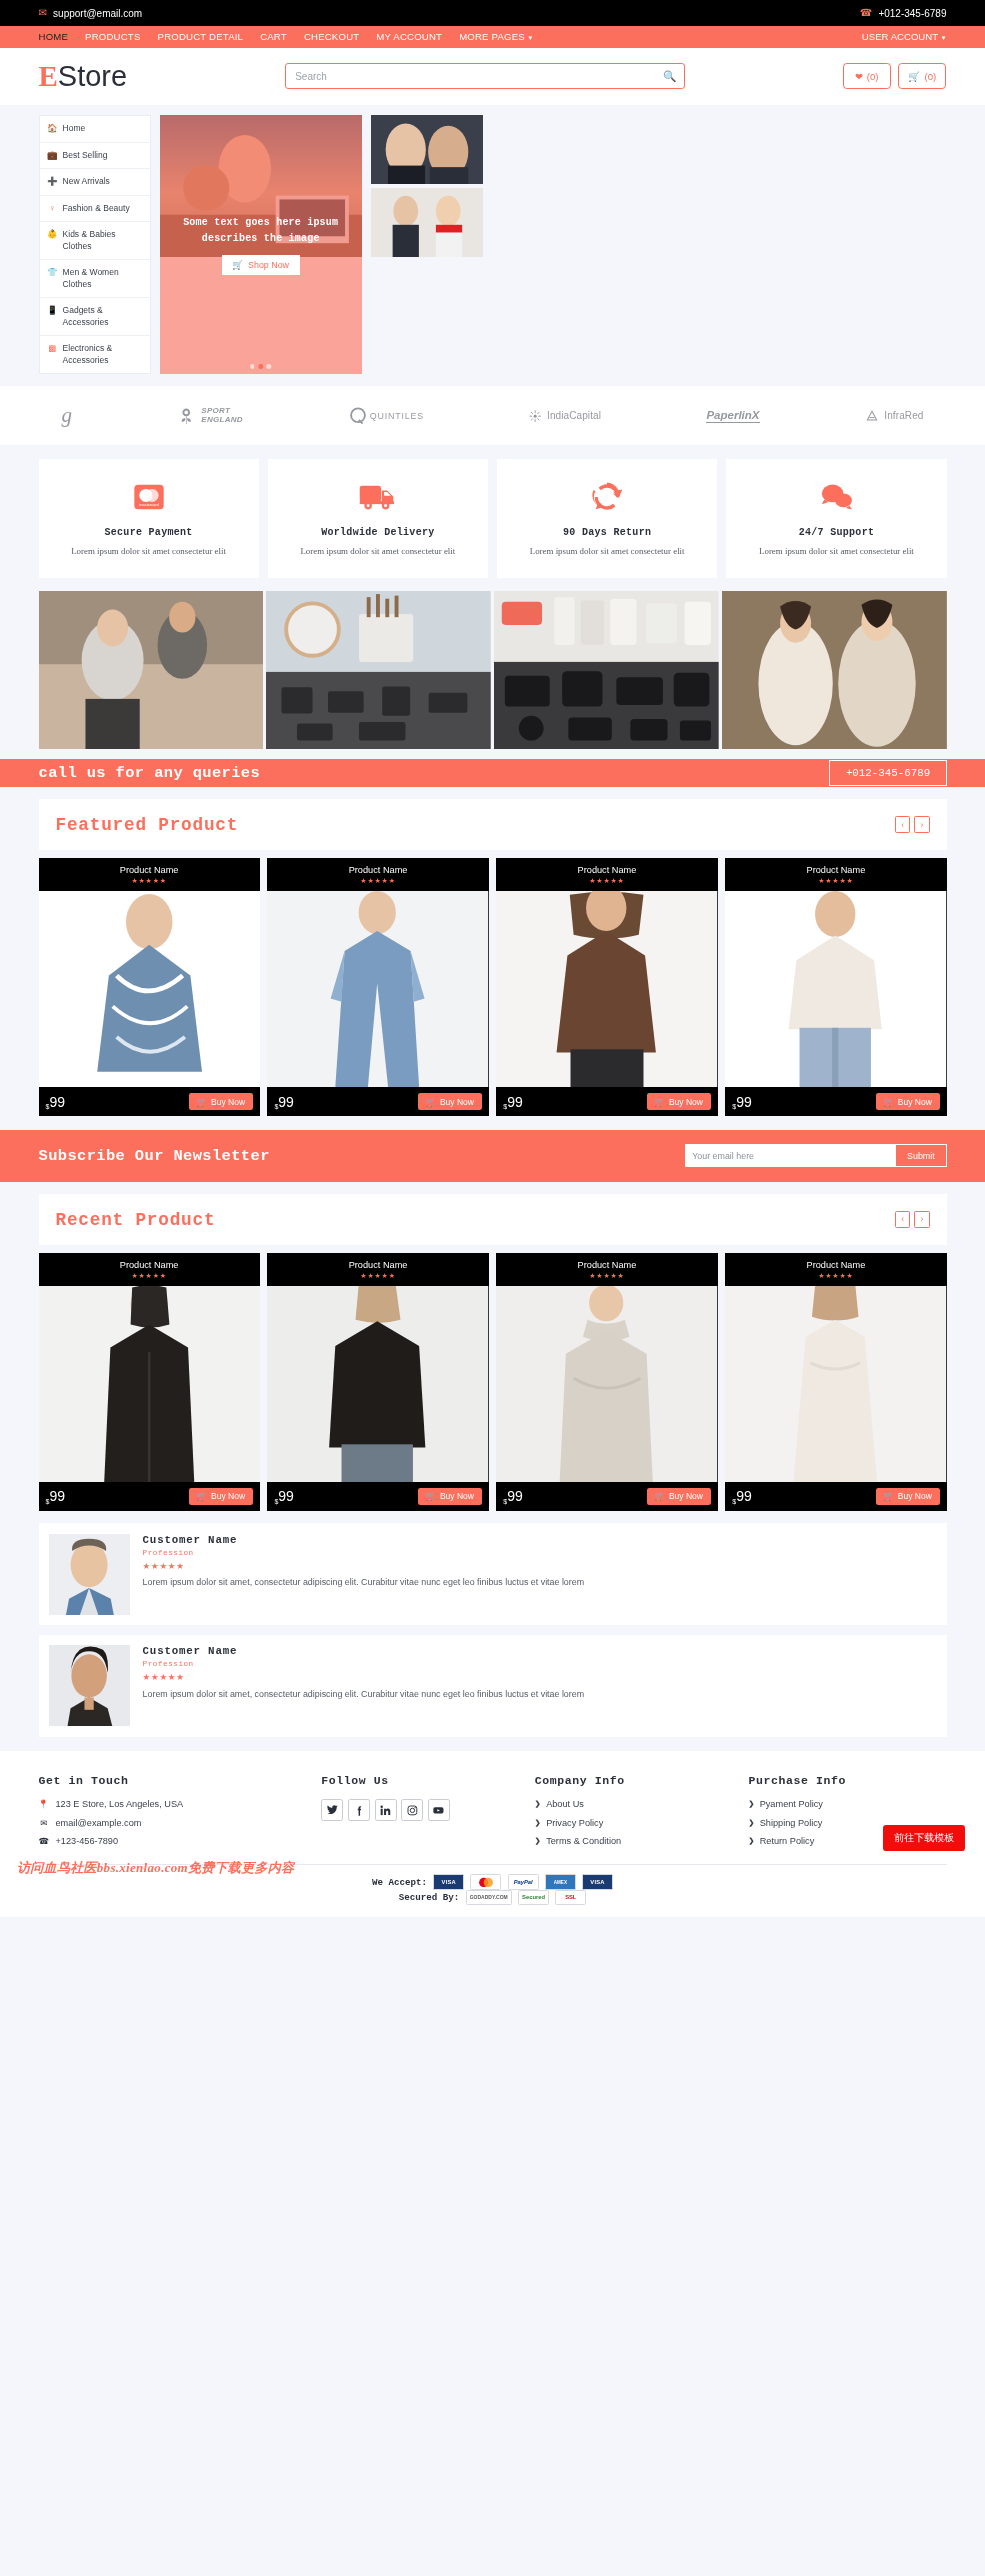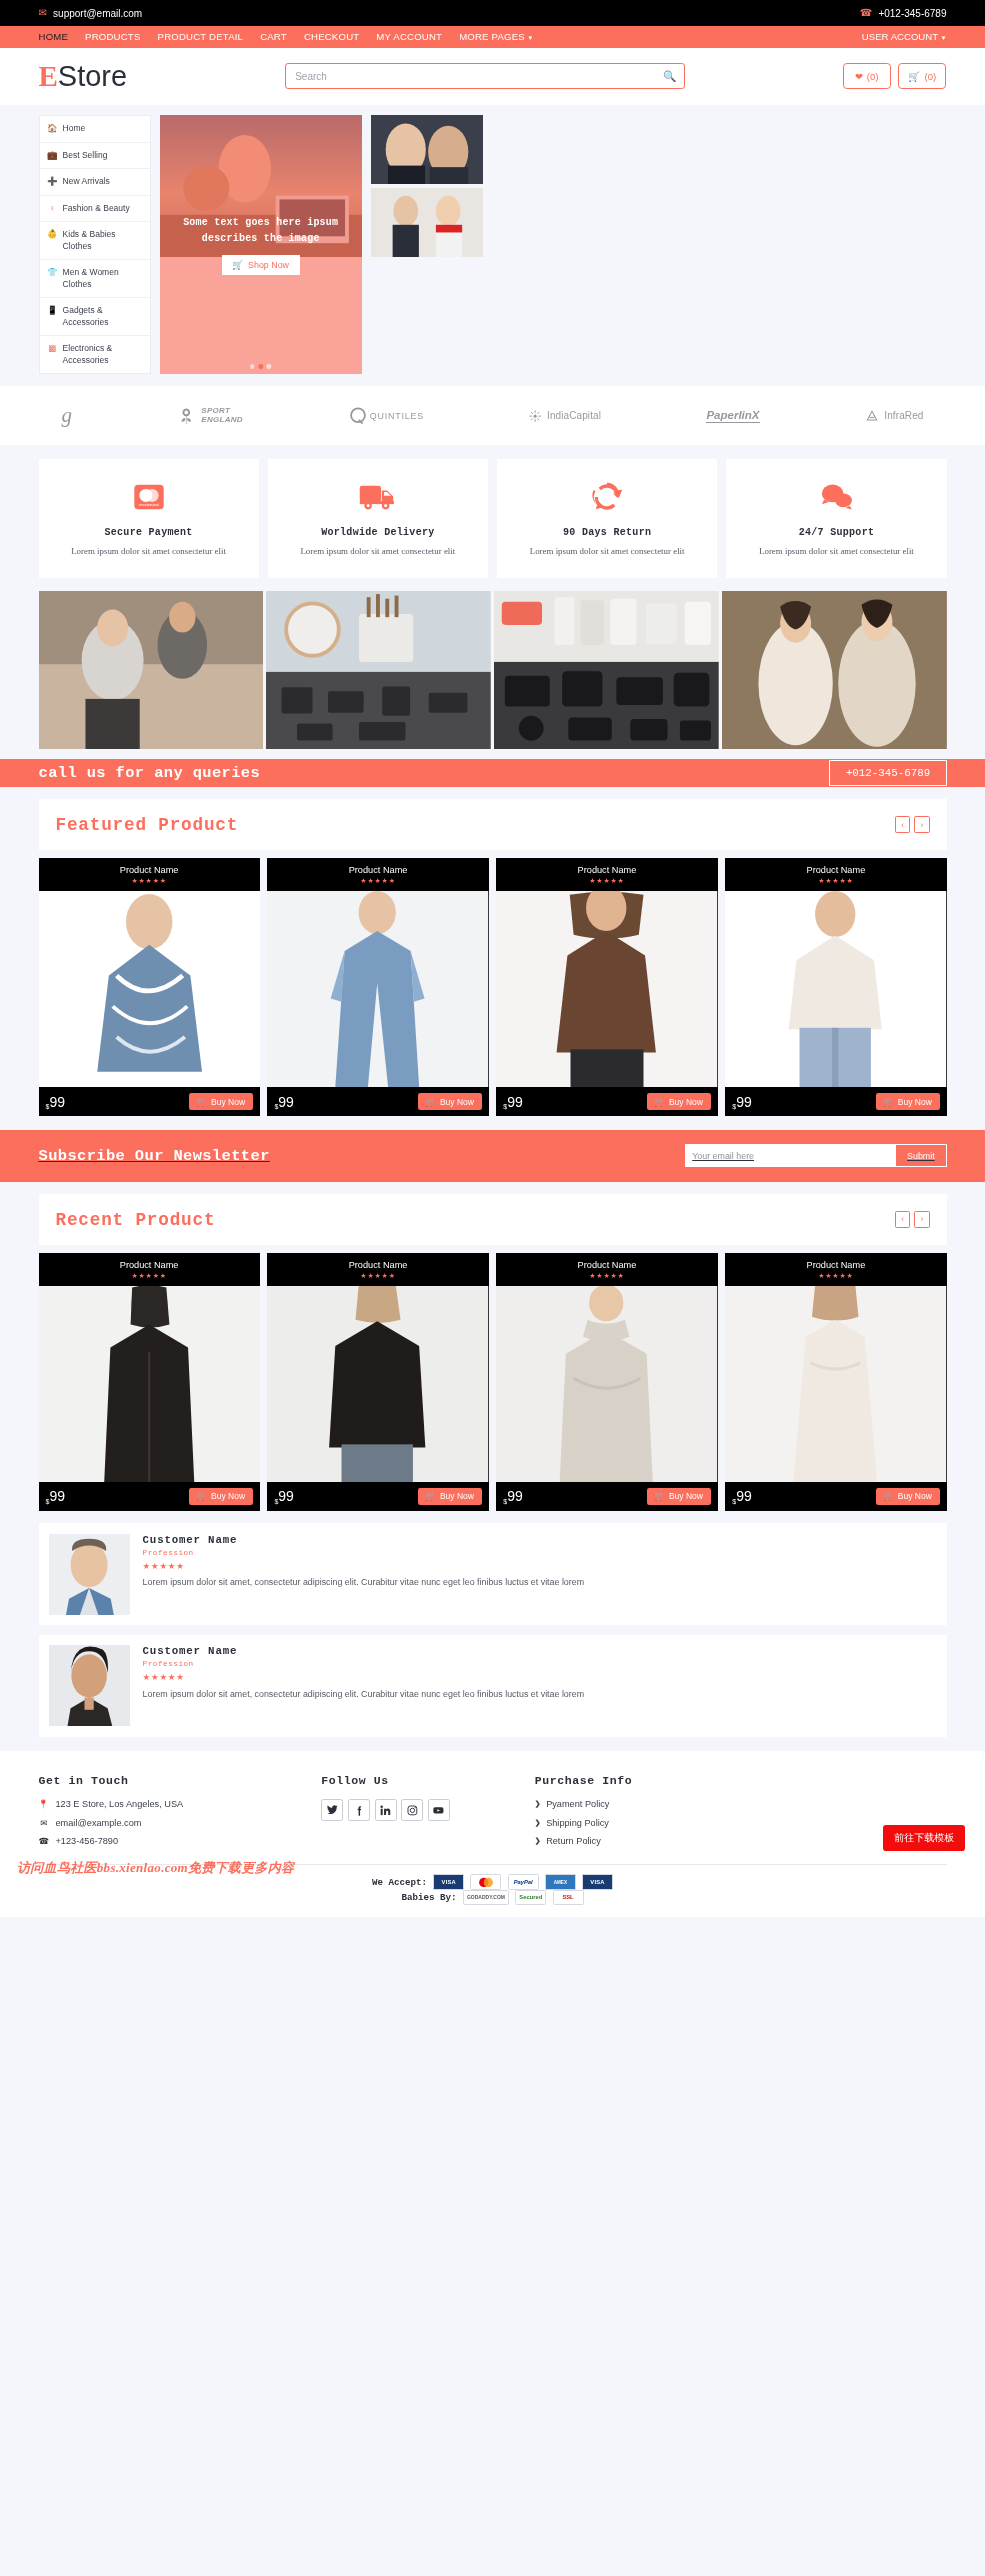--- a/index.html
+++ b/index.html
@@ -137,21 +137,21 @@
   .price { color: #fff; font-size: 14px; font-weight: 300; }
   .price sup { font-size: 7px; vertical-align: baseline; position: relative; top: 2.3px; }
   .buy {
     background: #fb6f5c; color: #fff; border: none; border-radius: 2.3px;
     padding: 3.8px 7.7px; font-size: 8.5px; display: flex; align-items: center; gap: 3.8px; cursor: pointer;
     font-family: "Liberation Sans", sans-serif;
   }
 
   
   .news { background: #fb6f5c; margin-top: 14px; padding: 14.6px 0; }
-  .news .wrap { display: flex; align-items: center; justify-content: space-between; text-decoration: underline; }
+  .news .wrap { display: flex; align-items: center; justify-content: space-between; }
   .news-title { font-family: "Liberation Mono", monospace; font-weight: 700; color: #fff; font-size: 15.4px; letter-spacing: 0.4px; }
   .news-form { display: flex; width: 262px; height: 23px; }
   .news-form input {
     flex: 1; border: none; padding: 0 7.7px; font-size: 8.9px; outline: none; color: #444;
     font-family: "Liberation Sans", sans-serif;
   }
   .news-form input::placeholder { color: #8d9199; }
   .news-form button {
     background: #fb6f5c; color: #fff; border: 0.8px solid #fff; border-left: none;
     padding: 0 10.8px; font-size: 8.9px; cursor: pointer; font-family: "Liberation Sans", sans-serif;
@@ -832,20 +832,35 @@
           </div>
           <div class="soc">
             <svg width="10.8" height="10.8" viewBox="0 0 16 16" fill="#2b2f3a">
                 <rect x="0.5" y="3.5" width="15" height="9" rx="2.6"></rect>
                 <path d="M6.4 6.2l4 1.8-4 1.8z" fill="#fff"></path>
               </svg>
           </div>
         </div>
       </div>
 
+      <div>
+        <div class="f-title">Company Info</div>
+        <a class="f-link">
+            <span class="ch">❯</span>
+            <span>About Us</span>
+          </a>
+        <a class="f-link">
+            <span class="ch">❯</span>
+            <span>Privacy Policy</span>
+          </a>
+        <a class="f-link">
+            <span class="ch">❯</span>
+            <span>Terms &amp; Condition</span>
+          </a>
+      </div>
 
       <div>
         <div class="f-title">Purchase Info</div>
         <a class="f-link">
             <span class="ch">❯</span>
             <span>Pyament Policy</span>
           </a>
         <a class="f-link">
             <span class="ch">❯</span>
             <span>Shipping Policy</span>
@@ -867,21 +882,21 @@
           <svg width="20" height="10.8" viewBox="0 0 26 14">
               <circle cx="10" cy="7" r="6" fill="#eb001b"></circle>
               <circle cx="16" cy="7" r="6" fill="#f79e1b" opacity=".85"></circle>
             </svg>
         </span>
         <span class="badge paypal">PayPal</span>
         <span class="badge amex">AMEX</span>
         <span class="badge visa">VISA</span>
       </div>
       <div class="f-bot-group">
-        <span class="f-bot-label">Babies By:</span>
+        <span class="f-bot-label">Secured By:</span>
         <span class="badge gd">GODADDY.COM</span>
         <span class="badge sec">Secured</span>
         <span class="badge ssl">SSL</span>
       </div>
     </div>
   </div>
 
   <div class="wm-text">访问血鸟社医bbs.xienlao.com免费下载更多内容</div>
   <button class="wm-btn">前往下载模板</button>
 </div>

